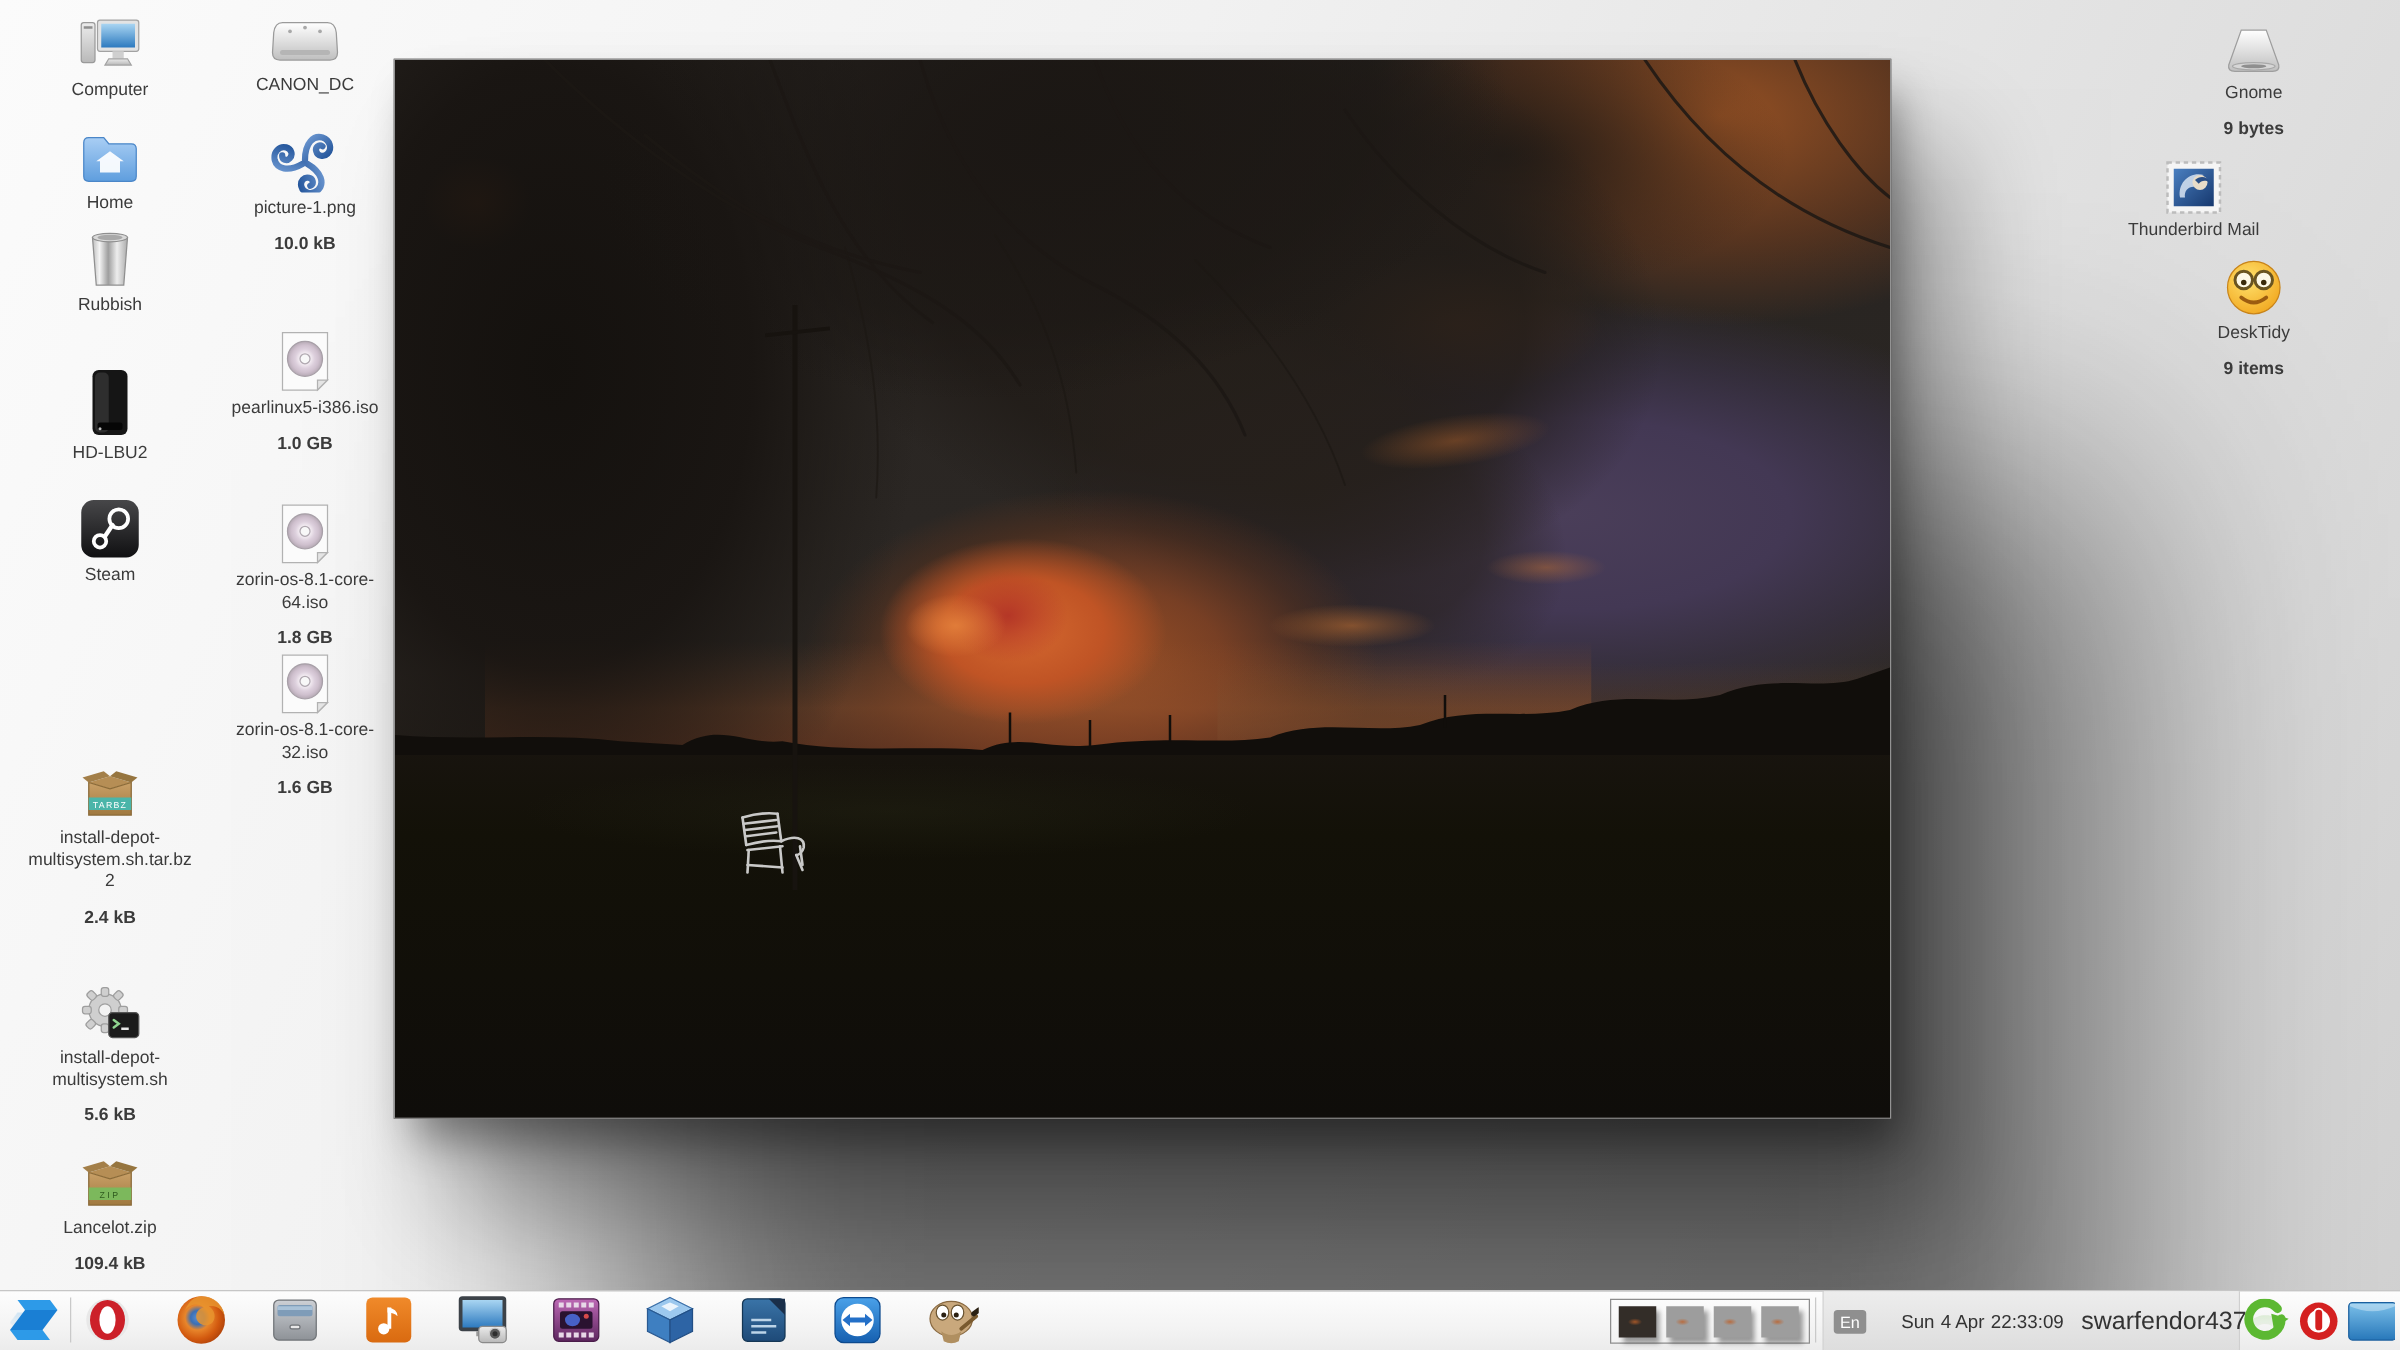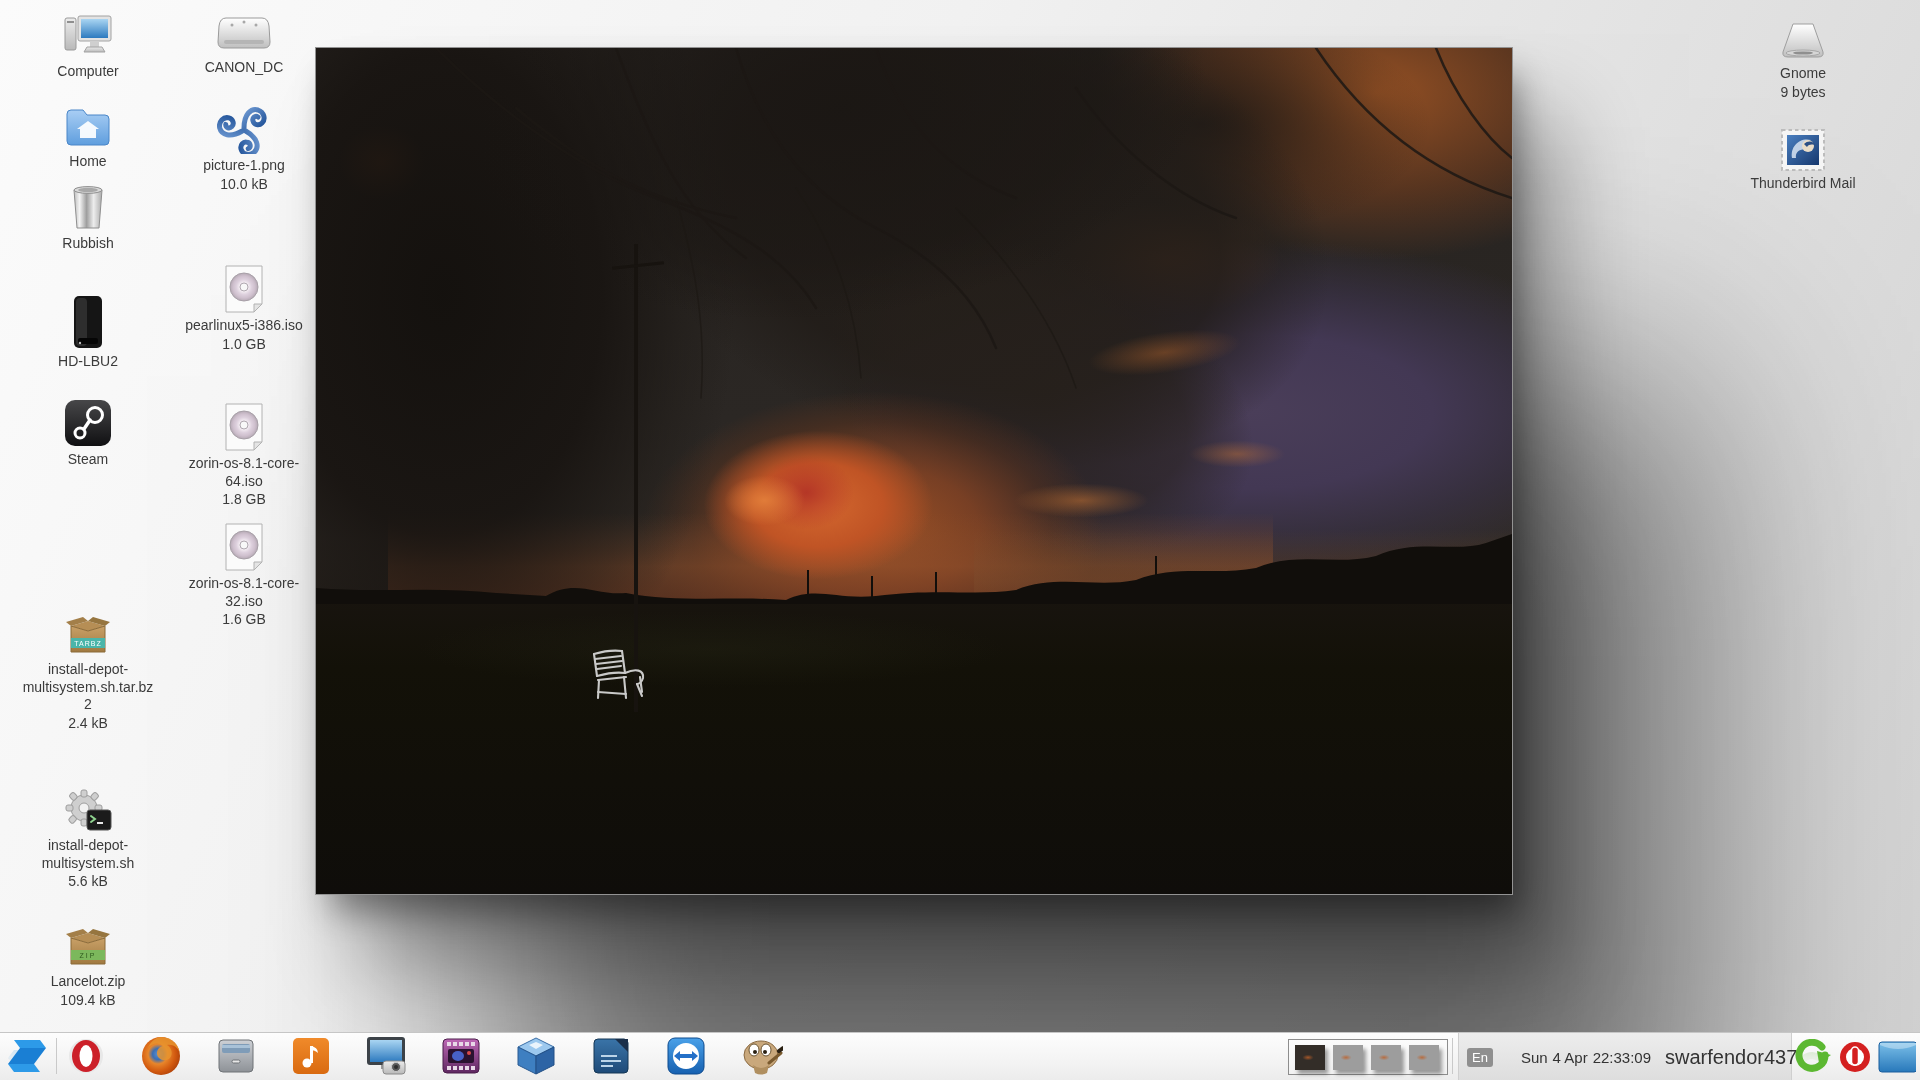--- a/index.html
+++ b/index.html
@@ -4,21 +4,21 @@
 <style>
   html,body{margin:0;padding:0;width:1920px;height:1080px;overflow:hidden;
     font-family:"Liberation Sans",sans-serif;}
   .desktop{position:absolute;inset:0;
     background:linear-gradient(115deg,#fbfbfb 0%,#f1f1f1 40%,#dedede 78%,#d2d2d2 100%);padding-left:32px;}
   
   .di{position:absolute;width:134px;display:flex;flex-direction:column;align-items:center;cursor:default;}
   .ib{display:flex;align-items:flex-end;justify-content:center;}
   .lb,.sz{margin-top:3px;font-size:14px;line-height:1.26;color:#3b3b3b;text-align:center;
     word-break:break-word;overflow-wrap:anywhere;width:134px;}
-  .sz{margin-top:1px;}
+  .sz{margin-top:11px;font-weight:bold;}
   
   .photo{position:absolute;left:315px;top:47px;width:1196px;height:846px;background:#2b2724;
     border:1px solid #939393;overflow:hidden;
     box-shadow:10px 22px 32px -6px rgba(0,0,0,.40),
                45px 70px 80px rgba(0,0,0,.33),
                175px 330px 230px rgba(0,0,0,.55);}
   .photo *{position:absolute;}
   .sky{inset:0;background:linear-gradient(180deg,#272320 0%,#2b2724 44%,#2f2a26 58%,#1d1813 69%,#131008 78%,#0e0c09 100%);}
   .purple{left:40%;top:20%;width:66%;height:46%;
     background:radial-gradient(60% 52% at 58% 50%,#4a3e59 0%,#433854 38%,rgba(58,50,73,.65) 62%,rgba(58,50,73,0) 85%);}
@@ -426,31 +426,46 @@
     <span class="ib">
       <svg width="52" height="42">
           <path d="M16,4 L36,4 L46,32 Q47,37 41,37 L11,37 Q5,37 6,32 Z" fill="url(#g-slab)" stroke="#9e9e9e"></path>
           <ellipse cx="26" cy="33" rx="17" ry="3" fill="#d6d6d6" stroke="#a8a8a8"></ellipse>
           <ellipse cx="26" cy="33" rx="10" ry="1.6" fill="#8f8f8f"></ellipse>
         </svg>
     </span>
     <span class="lb">Gnome</span>
     <span class="sz">9 bytes</span>
   </div>
-  <div class="di" style="left:1736px;top:128px">
+  <div class="di" style="left:1688px;top:128px">
     <span class="ib">
       <svg width="46" height="44">
           <rect x="2" y="2" width="42" height="40" fill="#f5f5f5" stroke="#bcbcbc" stroke-width="2" stroke-dasharray="3.5,3"></rect>
           <rect x="7" y="7" width="32" height="30" fill="url(#g-stamp)"></rect>
           <path d="M12,30 C10,18 20,9 31,12 C26,14 24,18 26,22 C20,20 15,24 16,30 Z" fill="#cfdded" opacity=".9"></path>
           <circle cx="28" cy="18" r="6" fill="#e8dcc8"></circle>
           <path d="M24,16 C28,12 34,13 36,18 C33,16 29,16 27,19 Z" fill="#2a4f86"></path>
         </svg>
     </span>
     <span class="lb">Thunderbird Mail</span>
+  </div>
+  <div class="di" style="left:1736px;top:206px">
+    <span class="ib">
+      <svg width="48" height="48">
+          <circle cx="24" cy="24" r="21" fill="url(#g-smiley)" stroke="#c8841a"></circle>
+          <circle cx="16" cy="18" r="7" fill="#fdf8e6" stroke="#6a5420" stroke-width="2.4"></circle>
+          <circle cx="32" cy="18" r="7" fill="#fdf8e6" stroke="#6a5420" stroke-width="2.4"></circle>
+          <line x1="23" y1="18" x2="25" y2="18" stroke="#6a5420" stroke-width="2.4"></line>
+          <circle cx="16" cy="20" r="2.2" fill="#3a2a0a"></circle>
+          <circle cx="32" cy="20" r="2.2" fill="#3a2a0a"></circle>
+          <path d="M14,32 Q24,40 34,32" fill="none" stroke="#9c5c10" stroke-width="3" stroke-linecap="round"></path>
+        </svg>
+    </span>
+    <span class="lb">DeskTidy</span>
+    <span class="sz">9 items</span>
   </div>
 
   <div class="taskbar">
     <div class="zbtn">
       <svg width="42" height="38">
           <path d="M8,3 L34,3 L40,11 L14,11 Z" fill="#2d9ae8"></path>
           <path d="M40,11 L14,11 L2,27 L28,27 Z" fill="#1a7fd4"></path>
           <path d="M2,27 L28,27 L34,35 L8,35 Z" fill="#2d9ae8"></path>
         </svg>
     </div>

